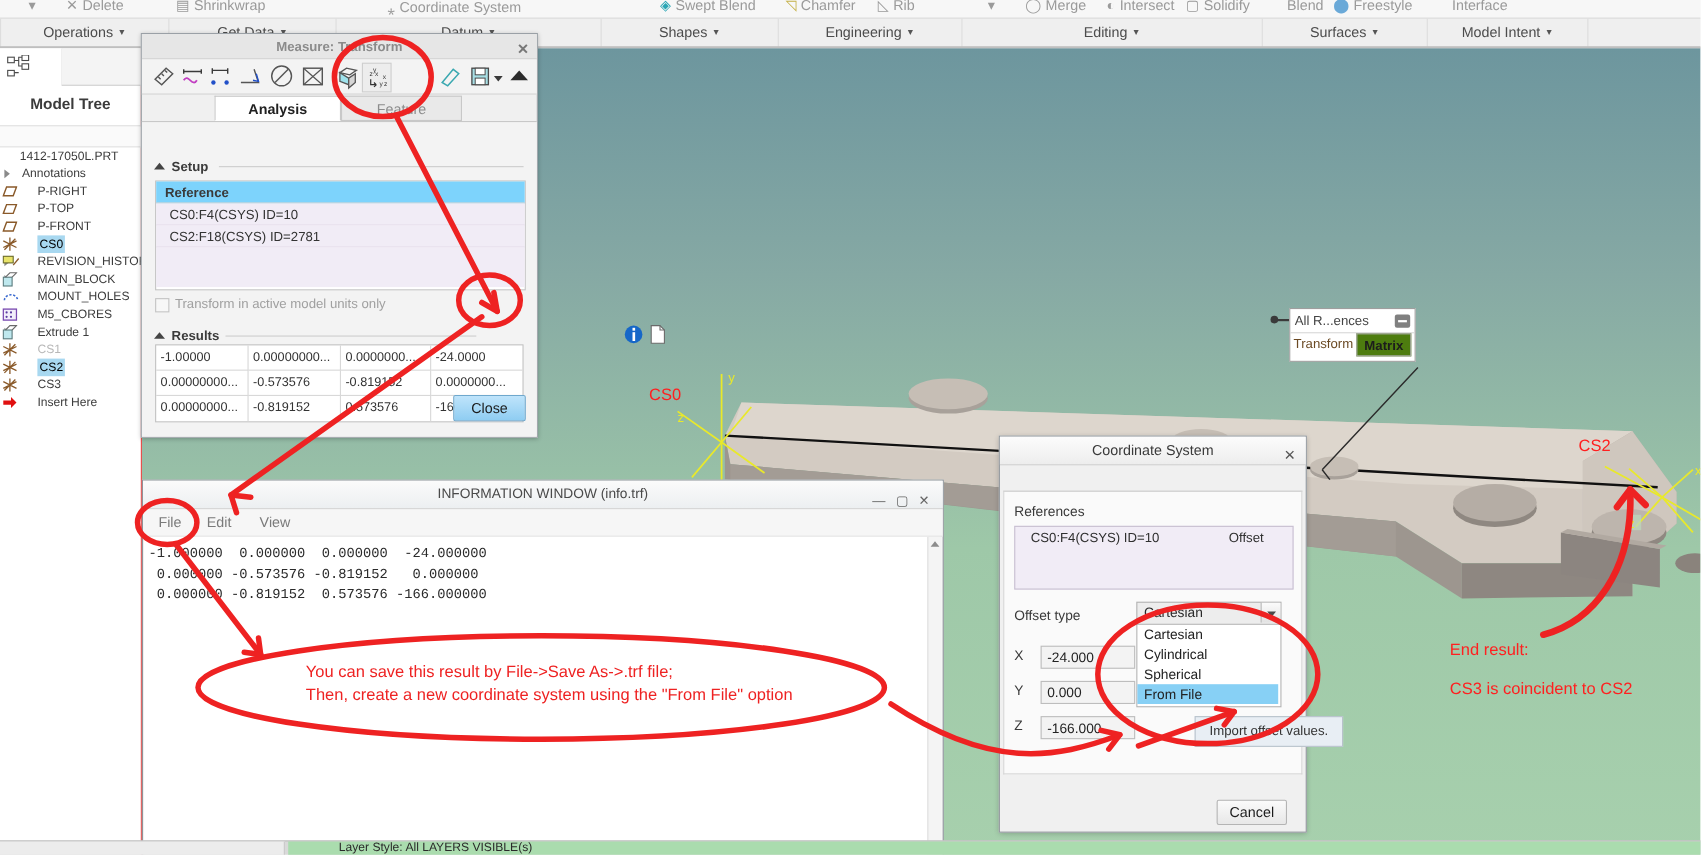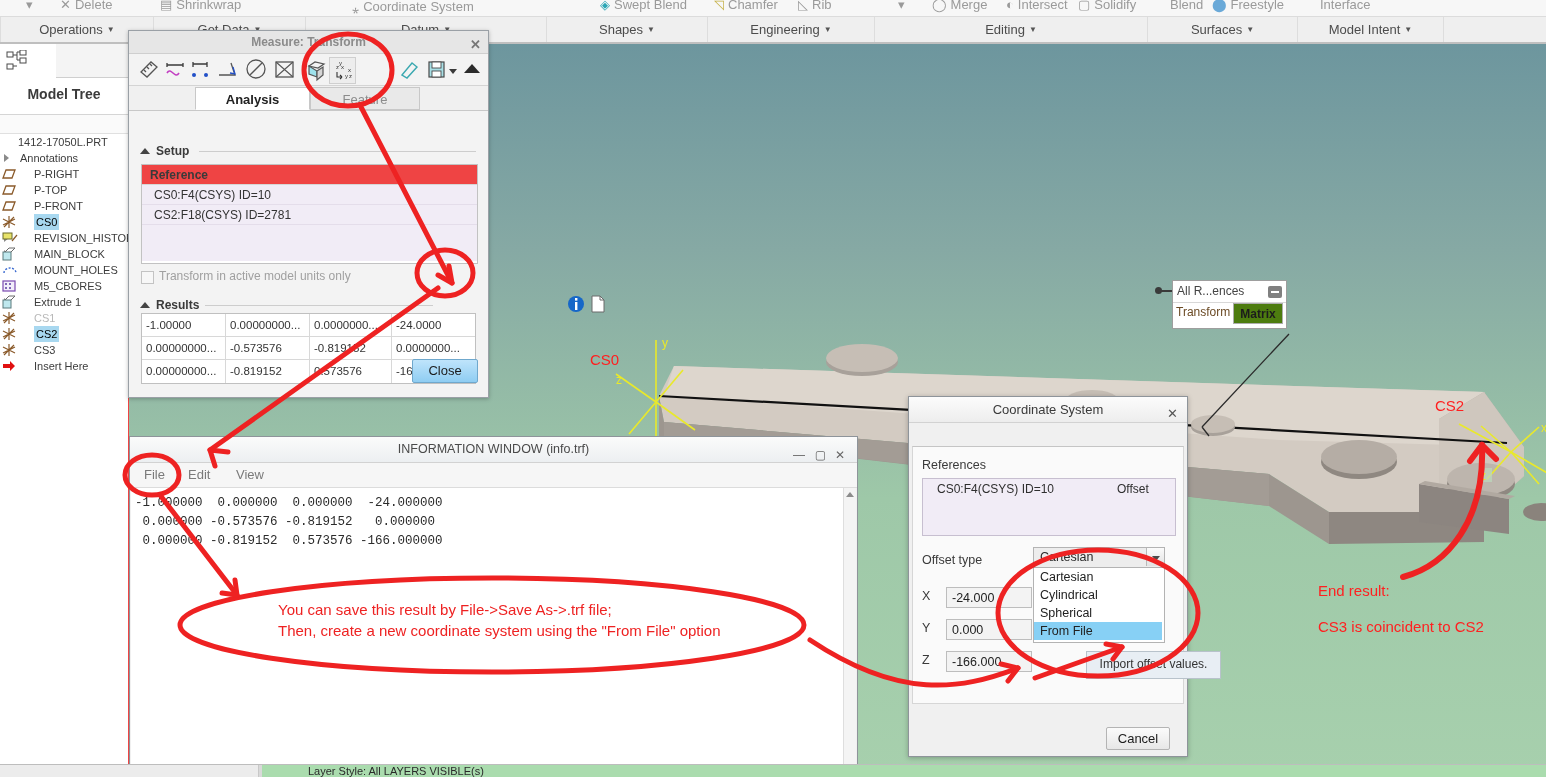--- a/index.html
+++ b/index.html
@@ -53,21 +53,21 @@
   .mtool.boxed{border:1px solid #cfcfcf;background:#ededed;}
   #measure-tabs{position:absolute;left:6px;top:56px;width:347px;height:24px;}
   .mtab{position:absolute;top:0;height:23px;line-height:23px;text-align:center;font-size:13px;border:1px solid #c8c8c8;box-sizing:border-box;}
   .mtab.active{background:#ffffff;color:#222;font-weight:bold;border-bottom:1px solid #ffffff;}
   .mtab.inactive{background:#e9e9e9;color:#8c8c8c;}
   #measure-body{position:absolute;left:0;top:79px;width:359px;height:286px;background:#f3f3f3;border-top:1px solid #c8c8c8;}
   .sect-hdr{position:absolute;font-size:12px;font-weight:bold;color:#3a3a3a;}
   .sect-tri{position:absolute;width:0;height:0;border-left:5px solid transparent;border-right:5px solid transparent;border-bottom:6px solid #444;}
   .sect-rule{position:absolute;height:1px;background:#cdcdcd;}
   #ref-box{position:absolute;left:12px;top:53px;width:335px;height:98px;background:#ffffff;border:1px solid #c2c2c2;}
-  #ref-hdr{position:absolute;left:0;top:0;width:335px;height:20px;line-height:20px;background:#ef4444;border-bottom:1px solid #d6d6d6;font-size:12px;font-weight:bold;color:#3a3a3a;padding-left:8px;box-sizing:border-box;}
+  #ref-hdr{position:absolute;left:0;top:0;width:335px;height:20px;line-height:20px;background:#7dd3fc;border-bottom:1px solid #d6d6d6;font-size:12px;font-weight:bold;color:#3a3a3a;padding-left:8px;box-sizing:border-box;}
   .ref-row{position:absolute;left:0;width:335px;height:20px;line-height:20px;background:#f1ecf6;font-size:12px;color:#333;padding-left:12px;box-sizing:border-box;border-bottom:1px solid #e4ddea;}
   #ref-fill{position:absolute;left:0;top:60px;width:335px;height:36px;background:#f1ecf6;}
   #chk-row{position:absolute;left:12px;top:158px;font-size:12px;color:#a0a0a0;}
   #chk-box{position:absolute;left:0;top:2px;width:11px;height:11px;border:1px solid #c3c3c3;background:#f7f7f7;}
   #chk-lbl{position:absolute;left:18px;top:0;white-space:nowrap;}
   #results-table{position:absolute;left:12px;top:202px;width:335px;height:71px;border:1px solid #c0c0c0;background:#fff;box-sizing:border-box;}
   .rrow{position:absolute;left:0;width:333px;height:23px;}
   .rcell{position:absolute;top:0;height:23px;line-height:23px;font-size:11.5px;color:#333;padding-left:4px;box-sizing:border-box;border-right:1px solid #d8d8d8;border-bottom:1px solid #d8d8d8;overflow:hidden;white-space:nowrap;}
   #info-btn{position:absolute;left:438px;top:263px;width:18px;height:20px;}
   #doc-btn{position:absolute;left:462px;top:264px;width:14px;height:18px;}

